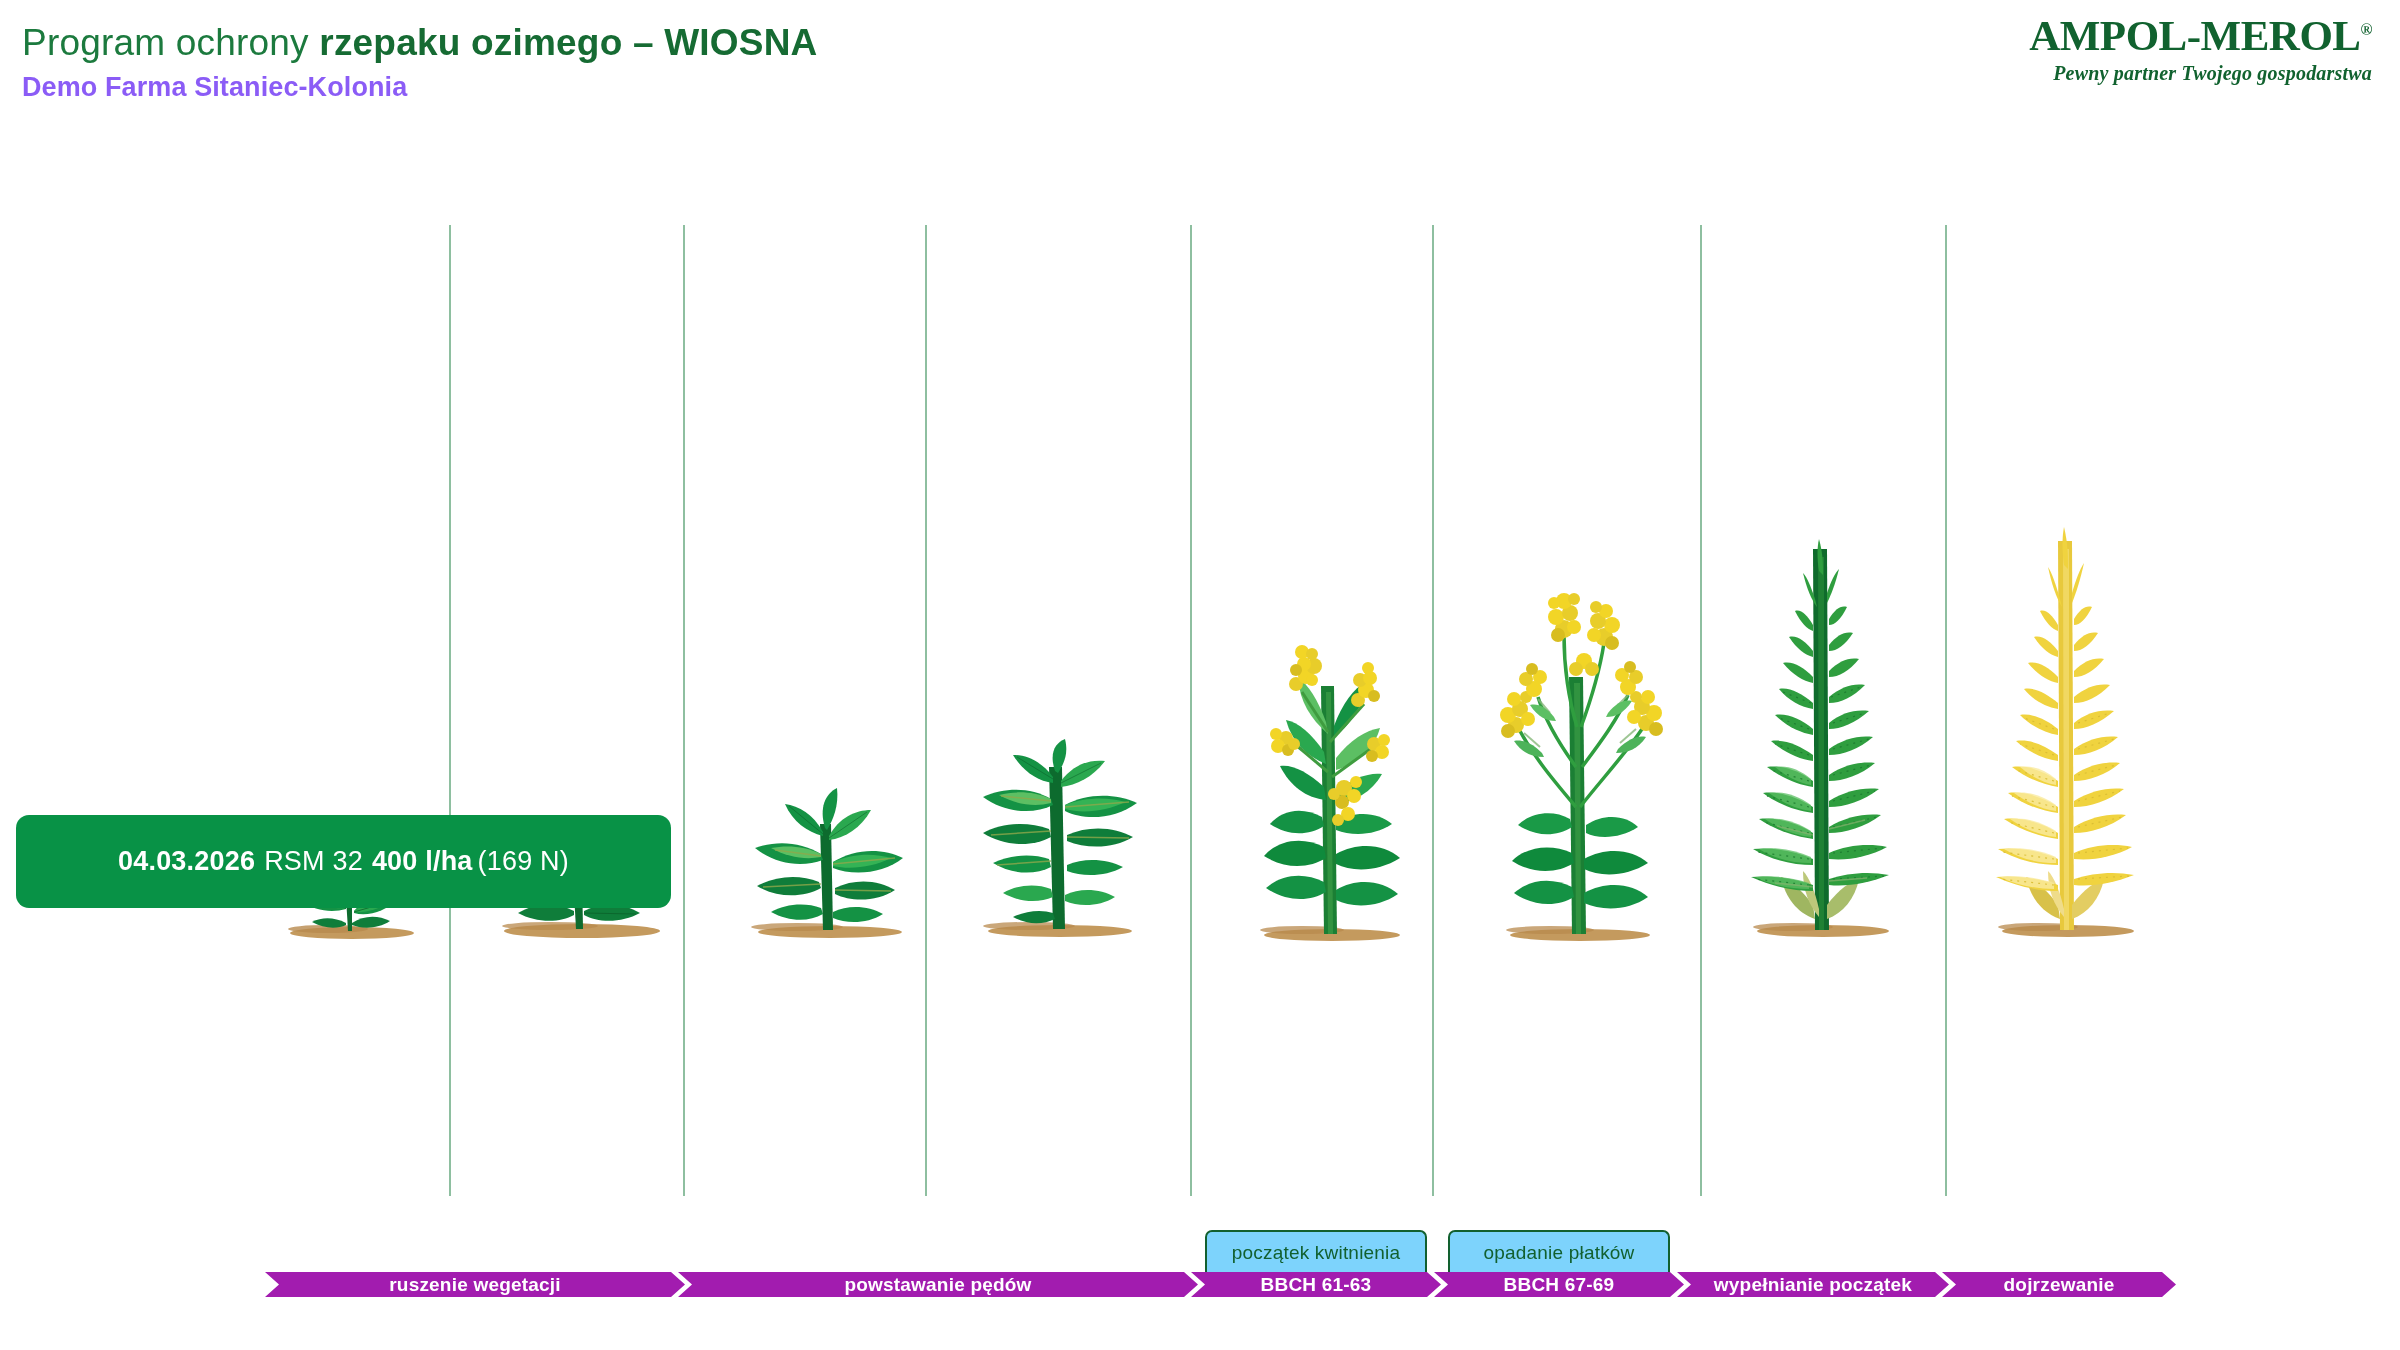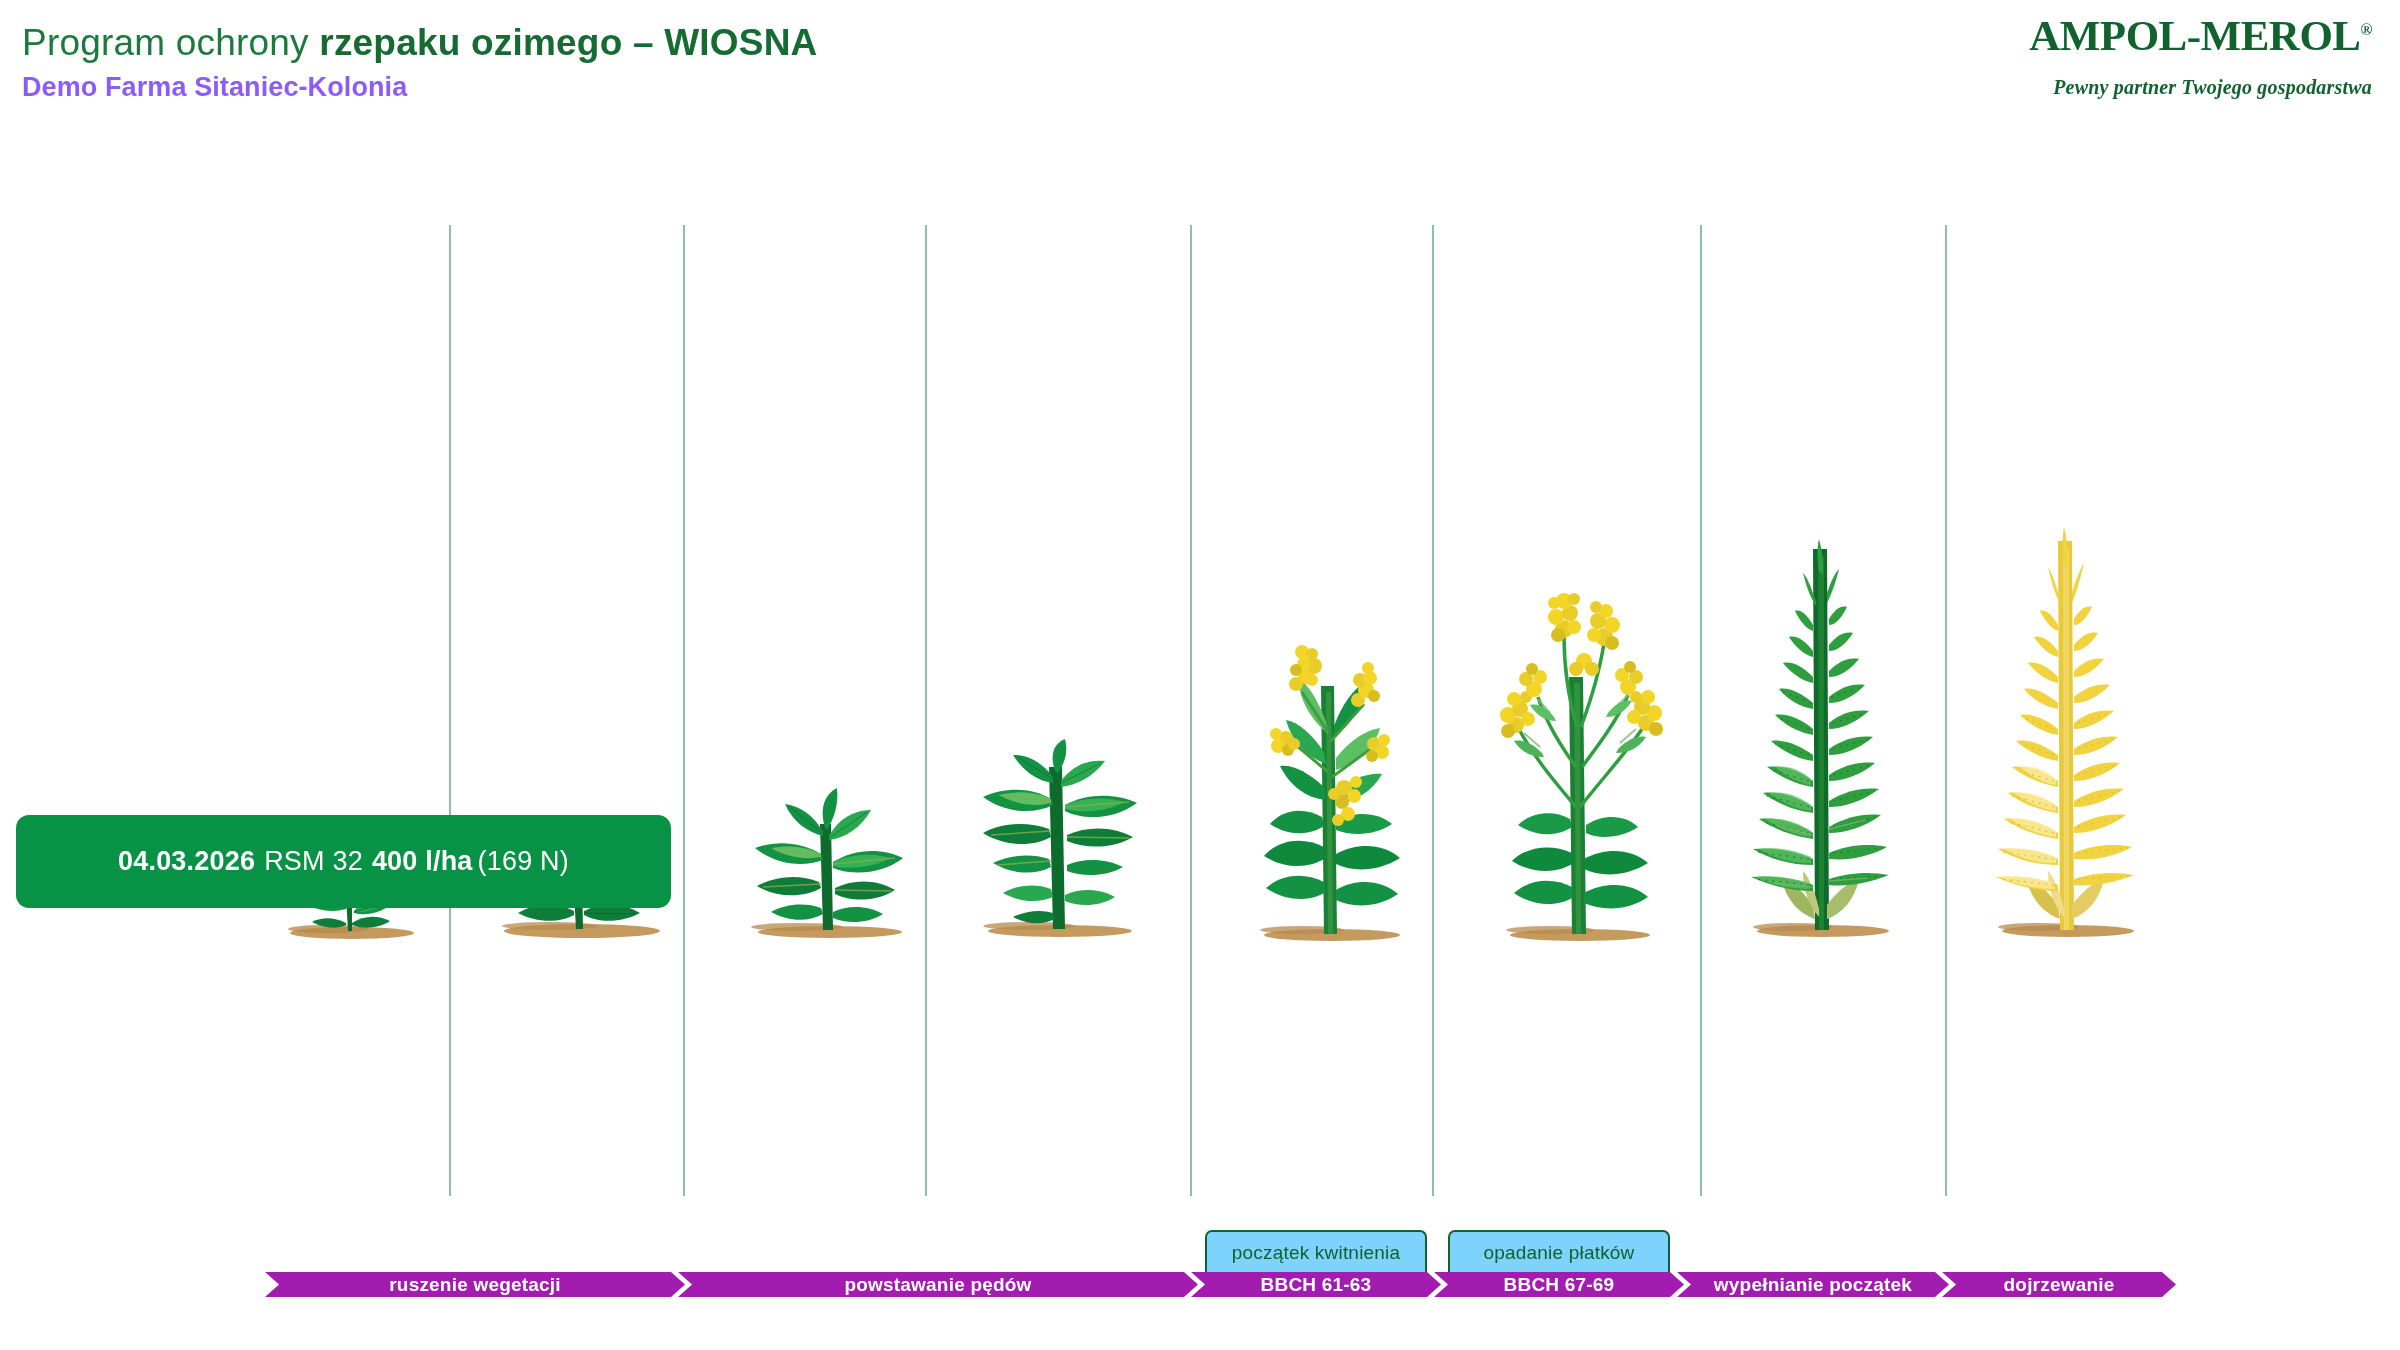--- a/index.html
+++ b/index.html
@@ -8,21 +8,21 @@
 
   
   #header { position:absolute; left:0; top:0; width:2400px; height:130px; }
   #title-line1 { position:absolute; left:22px; top:22px; font-size:37px; color:#1c7a3e; font-weight:400; white-space:nowrap; letter-spacing:0.2px; }
   #title-line1 .strong { font-weight:700; color:#166b33; }
   #title-line2 { position:absolute; left:22px; top:72px; font-size:27px; color:#8b5cf6; font-weight:700; white-space:nowrap; letter-spacing:0.1px; }
 
   #logo { position:absolute; right:28px; top:14px; text-align:right; }
   #logo-word { font-family:"Liberation Serif", serif; font-weight:700; font-size:43px; color:#11622f; letter-spacing:-0.5px; line-height:1; position:relative; display:inline-block; }
   #logo-reg { font-size:16px; vertical-align:super; font-weight:700; }
-  #logo-tag { font-family:"Liberation Serif", serif; font-style:italic; font-weight:700; font-size:20px; color:#11622f; margin-top:19px; letter-spacing:0.2px; }
+  #logo-tag { font-family:"Liberation Serif", serif; font-style:italic; font-weight:700; font-size:20px; color:#11622f; margin-top:5px; letter-spacing:0.2px; }
 
   
   #canvas { position:absolute; left:0; top:0; width:2400px; height:1094px;text-decoration:underline; }
   .vline { position:absolute; width:2px; background:#8ebfa0; top:225px; height:971px; }
 
   
   #treat-box {
     position:absolute; left:16px; top:815px; width:655px; height:93px;
     background:#089246; border-radius:13px; color:#ffffff;
     display:flex; align-items:center; justify-content:center;

